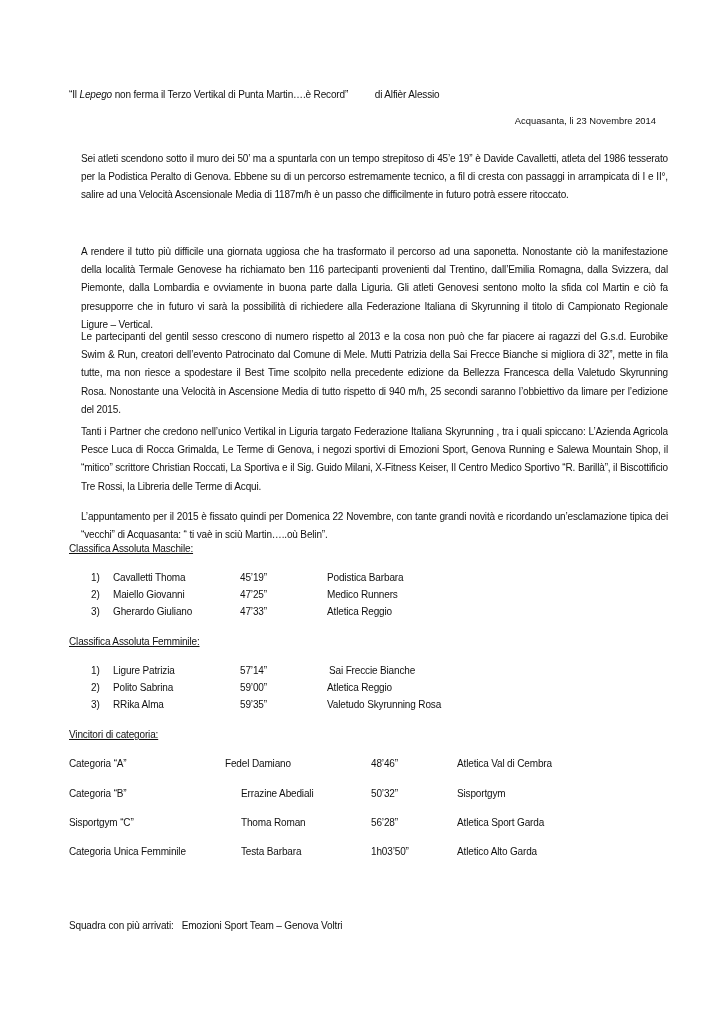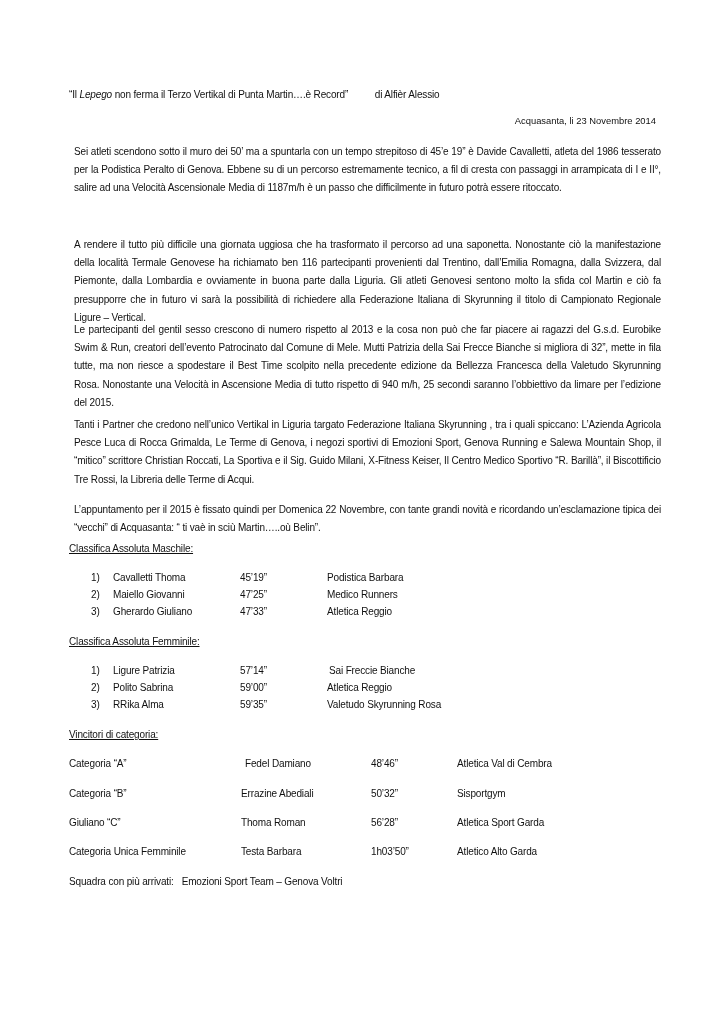--- a/index.html
+++ b/index.html
@@ -3,27 +3,27 @@
 <meta charset="utf-8">
 <style>
   html, body { margin: 0; padding: 0; background: #ffffff; }
   body { width: 725px; height: 1024px; position: relative; overflow: hidden;
          font-family: "Liberation Sans", sans-serif; color: #111; }
   .page { position: absolute; left: 69px; top: 0; width: 587px; }
   .f { font-size: 10px; letter-spacing: -0.15px; }
   .title { position: absolute; top: 89px; left: 0; white-space: nowrap; }
   .title .author { margin-left: 24px; }
   .date { position: absolute; top: 115px; right: 0; font-size: 9.4px; white-space: nowrap; }
-  .para { position: absolute; left: 0; width: 587px; line-height: 18.2px; text-align: justify; margin: 5px; }
+  .para { position: absolute; left: 0; width: 587px; line-height: 18.2px; text-align: justify; margin: 12px; }
   .hdr { position: absolute; left: 0; white-space: nowrap; text-decoration: underline; }
   .rank { position: absolute; left: 0; white-space: nowrap; }
   .rank span { position: absolute; top: 0; white-space: nowrap; }
   .cat span { position: absolute; top: 0; white-space: nowrap; }
   .cat { position: absolute; left: 0; }
-  .squad { position: absolute; left: 0; white-space: nowrap; }
+  .squad { position: absolute; left: 0; white-space: nowrap; margin-top: 44px; }
   .squad .sv { margin-left: 8px; }
 </style>
 </head>
 <body>
 
 <div class="page">
 
   <div class="title f">
     <span>“Il </span><i>Lepego</i><span> non ferma il Terzo Vertikal di Punta Martin….è Record”</span>
     <span class="author">di Alfièr Alessio</span>
@@ -78,32 +78,32 @@
       <span style="left:44px">RRika Alma</span>
       <span style="left:171px">59’35”</span>
       <span style="left:258px">Valetudo Skyrunning Rosa</span>
     </div>
   </div>
 
   <div class="hdr f" style="top:729px">Vincitori di categoria:</div>
   <div>
     <div class="cat f" style="top:758px">
       <span style="left:0">Categoria “A”</span>
-      <span style="left:176px">Fedel Damiano</span>
+      <span style="left:156px">Fedel Damiano</span>
       <span style="left:302px">48’46”</span>
       <span style="left:388px">Atletica Val di Cembra</span>
     </div>
     <div class="cat f" style="top:788px">
       <span style="left:0">Categoria “B”</span>
       <span style="left:172px">Errazine Abediali</span>
       <span style="left:302px">50’32”</span>
       <span style="left:388px">Sisportgym</span>
     </div>
     <div class="cat f" style="top:817px">
-      <span style="left:0">Giuliano “C”</span>
+      <span style="left:0">Sisportgym “C”</span>
       <span style="left:172px">Thoma Roman</span>
       <span style="left:302px">56’28”</span>
       <span style="left:388px">Atletica Sport Garda</span>
     </div>
     <div class="cat f" style="top:846px">
       <span style="left:0">Categoria Unica Femminile</span>
       <span style="left:172px">Testa Barbara</span>
       <span style="left:302px">1h03’50”</span>
       <span style="left:388px">Atletico Alto Garda</span>
     </div>

